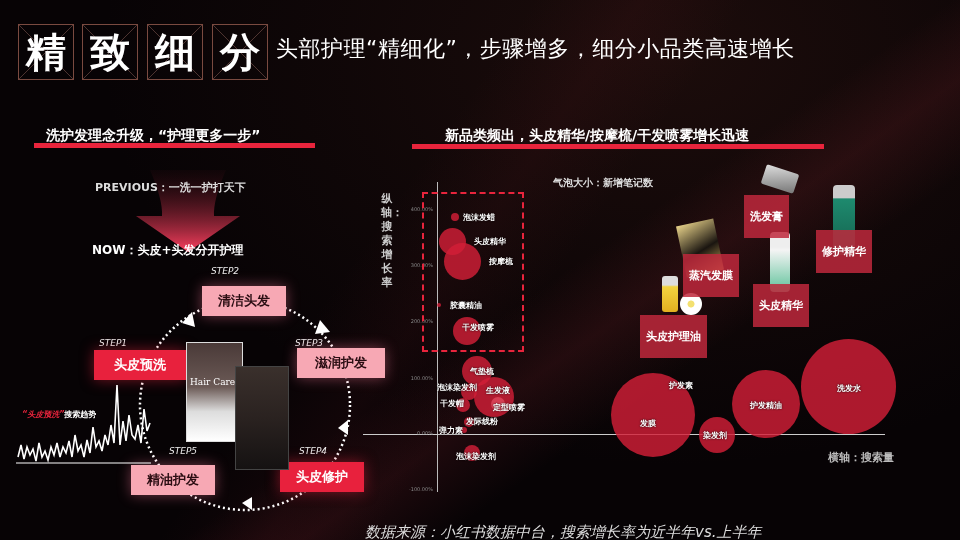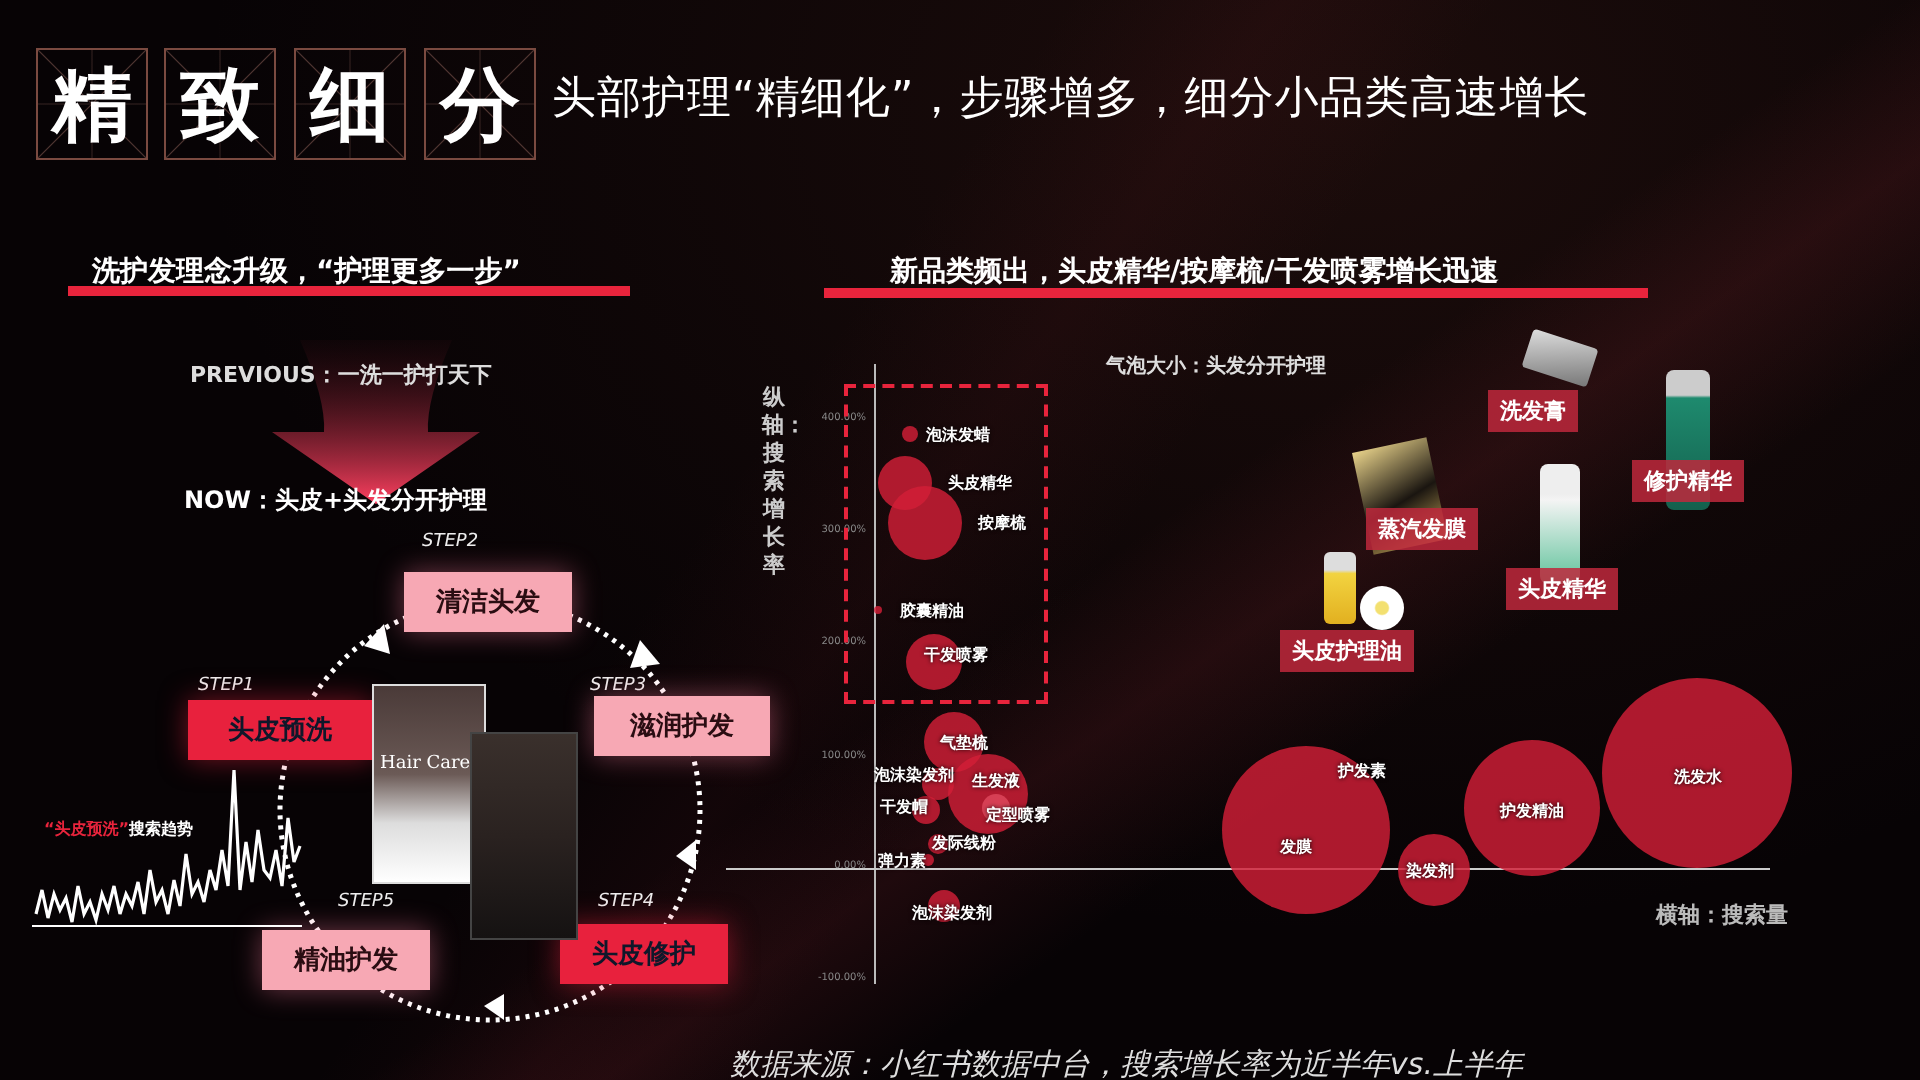--- a/index.html
+++ b/index.html
@@ -28,34 +28,34 @@
   .sec-bar{position:absolute;height:5px;background:#e8243c;}
   
   .funnel{position:absolute;left:118px;top:170px;width:140px;height:82px;}
   .prev{position:absolute;left:95px;top:180px;font-size:11px;font-weight:bold;color:#ddd;}
   .now{position:absolute;left:92px;top:242px;font-size:12px;font-weight:bold;}
   
   .step-label{position:absolute;font-size:9px;font-style:italic;color:#eee;}
   .step-box{position:absolute;height:30px;display:flex;align-items:center;justify-content:center;
     font-size:13px;font-weight:bold;}
   .pink{background:#f7a8b4;color:#2a0d12;box-shadow:0 0 14px rgba(247,120,150,0.45);}
-  .red{background:#e8213d;color:#0f172a;box-shadow:0 0 14px rgba(232,33,61,0.5);}
+  .red{background:#e8213d;color:#ffffff;box-shadow:0 0 14px rgba(232,33,61,0.5);}
   .trend-label{position:absolute;left:22px;top:409px;font-size:8px;font-weight:bold;}
-  .trend-label .q{color:#e8243c;}
+  .trend-label .q{color:#e8243c;font-style:italic;}
   .photo{position:absolute;border:1px solid #ddd;}
   
   .axis-label-v{position:absolute;left:381px;top:192px;width:12px;font-size:11px;font-weight:bold;color:#ccc;line-height:14px;text-align:center;}
   .bubble-legend{position:absolute;left:553px;top:176px;font-size:10px;font-weight:bold;color:#ddd;}
   .xaxis-label{position:absolute;left:828px;top:450px;font-size:11px;font-weight:bold;color:#bbb;}
   .source{position:absolute;left:365px;top:523px;font-size:15px;font-style:italic;color:#ddd;}
   .tick{position:absolute;font-size:5px;color:#888;text-align:right;width:40px;}
   .bub{position:absolute;border-radius:50%;background:rgba(210,30,55,0.82);}
   .blab{position:absolute;font-size:8px;font-weight:bold;color:#fff;white-space:nowrap;text-shadow:0 0 2px #000;}
   .prod-tag{position:absolute;background:rgba(190,40,60,0.85);font-size:11px;font-weight:bold;color:#fff;
-    padding:3px 6px;white-space:nowrap;}
+    padding:14px 6px;white-space:nowrap;}
   .dashbox{position:absolute;left:422px;top:192px;width:102px;height:160px;border:2px dashed #e8243c;box-sizing:border-box;}
 </style>
 </head>
 <body>
 
 <div class="bg"></div>
 
 <div class="title-box" style="left:18px">
     <span>精</span>
   </div>
@@ -110,21 +110,21 @@
 <div class="photo" style="left:235px;top:366px;width:52px;height:102px;border-color:#444;background:linear-gradient(180deg,#3a302c 0%,#2a2220 50%,#151212 100%)"></div>
 
 <div class="trend-label"><span class="q">“头皮预洗”</span><span>搜索趋势</span></div>
 <svg class="abs" style="left:16px;top:385px" width="135" height="85" viewBox="0 0 135 85">
   <polyline fill="none" stroke="#fff" stroke-width="1.6" points="2,72 5,60 8,74 11,62 14,70 17,64 20,76 23,58 26,72 29,66 32,75 35,62 38,70 41,58 44,72 47,62 50,68 53,56 56,72 59,50 62,66 65,60 68,72 71,55 74,68 77,42 80,62 83,56 86,66 89,50 92,60 95,40 98,58 101,0 104,60 107,36 110,56 113,30 116,50 119,54 122,40 125,58 128,24 131,46 134,38"></polyline>
   <line x1="0" y1="78" x2="135" y2="78" stroke="#fff" stroke-width="1"></line>
 </svg>
 
 <div class="sec-head" style="left:445px;top:127px">新品类频出，头皮精华/按摩梳/干发喷雾增长迅速</div>
 <div class="sec-bar" style="left:412px;top:144px;width:412px"></div>
-<div class="bubble-legend">气泡大小：头发分开护理</div>
+<div class="bubble-legend">气泡大小：新增笔记数</div>
 <div class="axis-label-v">纵轴：搜索增长率</div>
 <div class="xaxis-label">横轴：搜索量</div>
 
 <div class="abs" style="left:437px;top:182px;width:1px;height:310px;background:#bbb"></div>
 <div class="abs" style="left:363px;top:434px;width:522px;height:1px;background:#ccc"></div>
 <div class="tick" style="left:393px;top:206px">400.00%</div>
 <div class="tick" style="left:393px;top:262px">300.00%</div>
 <div class="tick" style="left:393px;top:318px">200.00%</div>
 <div class="tick" style="left:393px;top:375px">100.00%</div>
 <div class="tick" style="left:393px;top:430px">0.00%</div>

